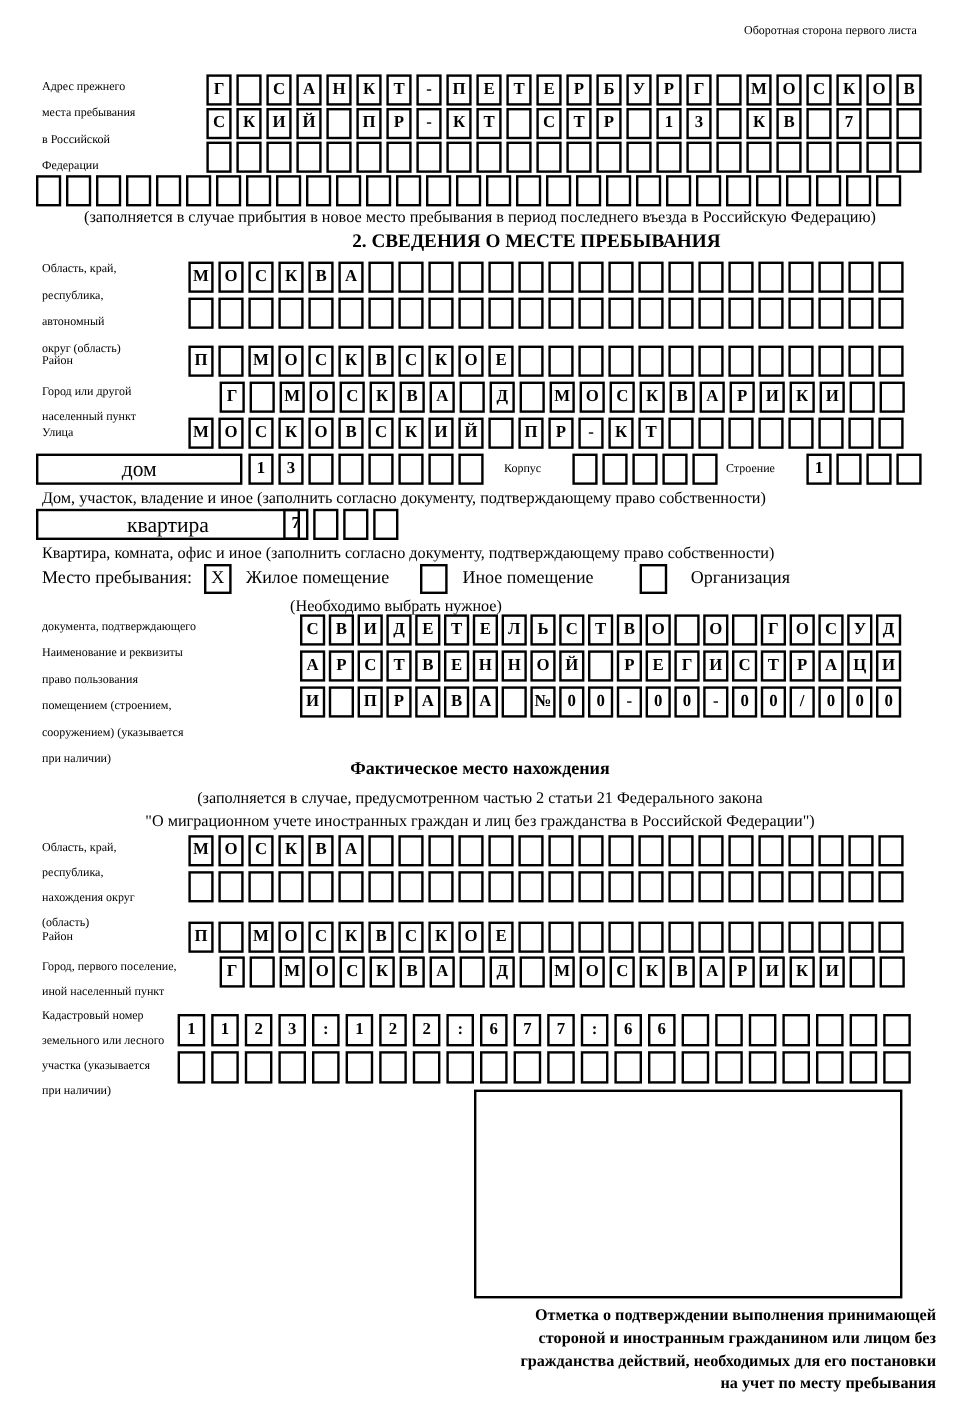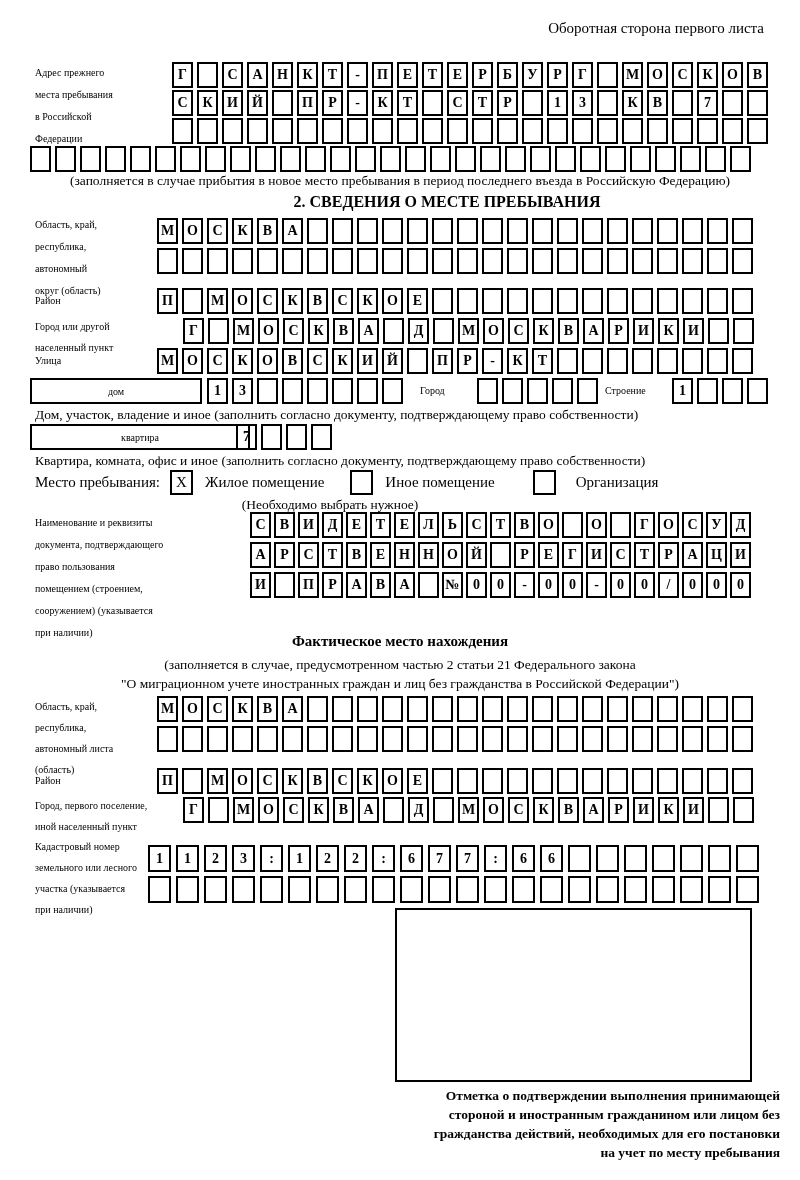--- a/index.html
+++ b/index.html
@@ -13,33 +13,33 @@
   .title{font-weight:bold;font-size:16px;}
   .subtitle{font-weight:bold;font-size:15px;}
   .cells{display:flex;gap:4px;}
   .cell{box-sizing:border-box;flex:0 0 auto;width:21px;height:26px;border:2px solid #000;
         display:flex;align-items:center;justify-content:center;
         font-size:14px;font-weight:bold;line-height:1;}
   .cells-doc{gap:3px;}
   .cells-cad{gap:5px;}
   .cells-cad .cell{width:23px;height:27px;}
   .widebox{box-sizing:border-box;border:2px solid #000;height:26px;display:flex;
-        align-items:center;justify-content:center;font-size:10px;}
+        align-items:center;justify-content:center;font-size:18px;}
   .chk{box-sizing:border-box;width:23px;height:25px;border:2px solid #000;display:flex;
         align-items:center;justify-content:center;font-size:15px;flex:0 0 auto;}
   .optrow{display:flex;align-items:center;font-size:15px;white-space:nowrap;}
   .bigbox{box-sizing:border-box;border:2px solid #000;background:#fff;}
   .stamp-cap{font-size:13.5px;font-weight:bold;line-height:19px;text-align:center;}
 </style>
 </head>
 <body>
 
 <div class="page">
 
-  <div class="abs cap" style="top:20px;right:36px;font-size:15px;">Оборотная сторона первого листа</div>
+  <div class="abs cap" style="top:20px;right:36px;font-size:10px;">Оборотная сторона первого листа</div>
 
   <div class="abs lbl" style="left:35px;top:62px;">
       <div>Адрес прежнего</div>
       <div>места пребывания</div>
       <div>в Российской</div>
       <div>Федерации</div>
     </div>
   <div class="abs cells" style="left:172px;top:62px;">
       <span class="cell">Г</span>
       <span class="cell"></span>
@@ -302,21 +302,21 @@
   <div class="abs cells" style="left:207px;top:378px;">
       <span class="cell">1</span>
       <span class="cell">3</span>
       <span class="cell"></span>
       <span class="cell"></span>
       <span class="cell"></span>
       <span class="cell"></span>
       <span class="cell"></span>
       <span class="cell"></span>
     </div>
-  <div class="abs lbl" style="left:420px;top:380px;">Город</div>
+  <div class="abs lbl" style="left:420px;top:380px;">Корпус</div>
   <div class="abs cells" style="left:477px;top:378px;">
       <span class="cell"></span>
       <span class="cell"></span>
       <span class="cell"></span>
       <span class="cell"></span>
       <span class="cell"></span>
     </div>
   <div class="abs lbl" style="left:605px;top:380px;">Строение</div>
   <div class="abs cells" style="left:672px;top:378px;">
       <span class="cell">1</span>
@@ -340,22 +340,22 @@
     <span class="chk" style="margin-left:10px;">X</span>
     <span style="margin-left:12px;">Жилое помещение</span>
     <span class="chk" style="margin-left:26px;"></span>
     <span style="margin-left:12px;">Иное помещение</span>
     <span class="chk" style="margin-left:38px;"></span>
     <span style="margin-left:20px;">Организация</span>
   </div>
   <div class="abs cap" style="left:120px;top:497px;width:420px;text-align:center;">(Необходимо выбрать нужное)</div>
 
   <div class="abs lbl" style="left:35px;top:512px;">
+      <div>документа, подтверждающего</div>
       <div>Наименование и реквизиты</div>
-      <div>документа, подтверждающего</div>
       <div>право пользования</div>
       <div>помещением (строением,</div>
       <div>сооружением) (указывается</div>
       <div>при наличии)</div>
     </div>
   <div class="abs cells cells-doc" style="left:250px;top:512px;">
       <span class="cell">С</span>
       <span class="cell">В</span>
       <span class="cell">И</span>
       <span class="cell">Д</span>
@@ -424,21 +424,21 @@
       <span class="cell">0</span>
     </div>
 
   <div class="abs subtitle center" style="top:633px;">Фактическое место нахождения</div>
   <div class="abs cap center" style="top:657px;">(заполняется в случае, предусмотренном частью 2 статьи 21 Федерального закона</div>
   <div class="abs cap center" style="top:676px;">"О миграционном учете иностранных граждан и лиц без гражданства в Российской Федерации")</div>
 
   <div class="abs lbl" style="left:35px;top:696px;line-height:21px;">
       <div>Область, край,</div>
       <div>республика,</div>
-      <div>автономный листа</div>
+      <div>нахождения округ</div>
       <div>(область)</div>
     </div>
   <div class="abs cells" style="left:157px;top:696px;">
       <span class="cell">М</span>
       <span class="cell">О</span>
       <span class="cell">С</span>
       <span class="cell">К</span>
       <span class="cell">В</span>
       <span class="cell">А</span>
       <span class="cell"></span>

